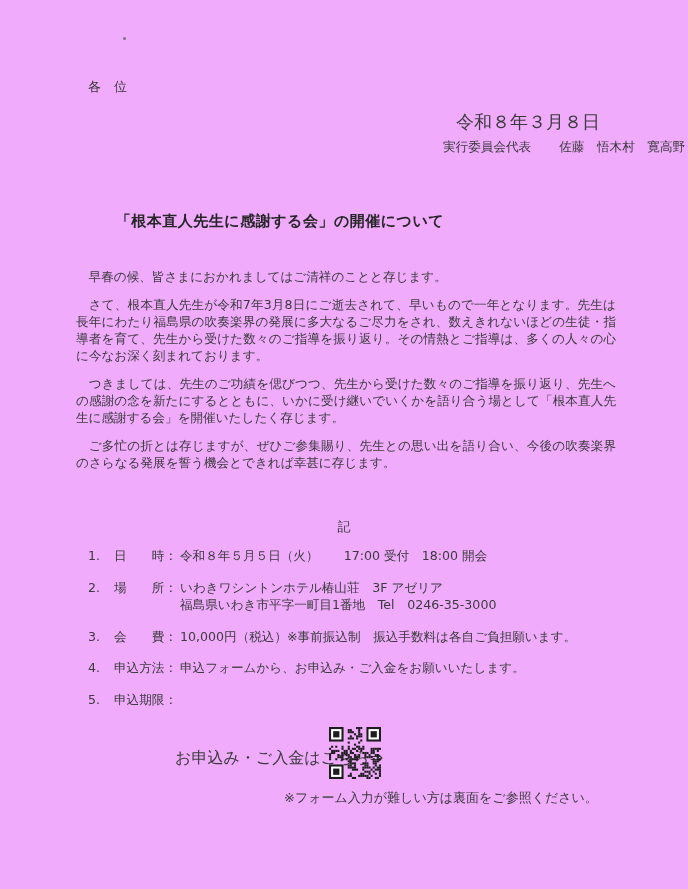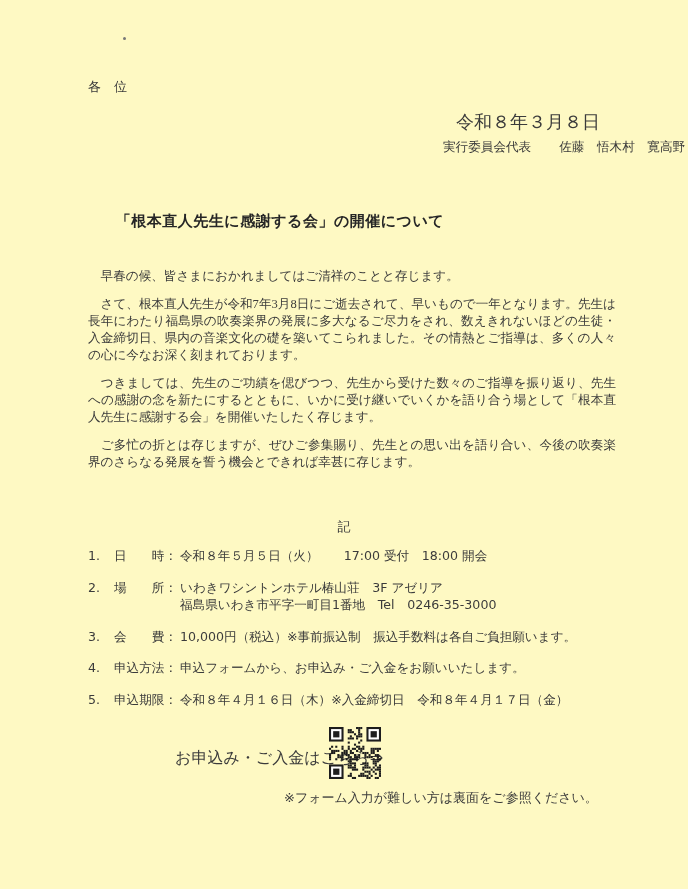--- a/index.html
+++ b/index.html
@@ -1,35 +1,35 @@
 <!DOCTYPE html>
 <html><head>
 <meta charset="utf-8">
 <style>
   html,body{margin:0;padding:0;background:#e8e8e8;}
   .page{
     position:relative;
     width:688px;height:889px;
     margin:0 auto;
-    background:#fef9c3;
+    background:#f0abfc;
     font-family:"DejaVu Sans","Liberation Sans",sans-serif;
     color:#3b3b3b;
     overflow:hidden;
   }
   .abs{position:absolute;}
   .dot{width:3px;height:3px;background:#777;border-radius:50%;left:123px;top:37px;}
   .recipient{left:88px;top:78px;font-size:13px;white-space:pre;}
   .date-line{top:110px;right:88px;font-size:18px;text-align:center;}
   .sender-block{left:443px;top:139px;font-size:12.6px;display:flex;gap:28px;}
   .sender-names{display:flex;flex-direction:row;line-height:16.8px;white-space:pre;}
   .sender-title{line-height:16.8px;white-space:pre;}
   .doc-title{left:0;top:212px;width:560px;text-align:center;
     font-size:15px;font-weight:bold;color:#262626;letter-spacing:.5px;}
   .body-text{left:76px;top:268px;width:540px;font-size:12.6px;line-height:17px;}
-  .body-text p{margin:0 0 11px 12px;white-space:pre-wrap;text-align:justify;word-break:break-all;font-family:Liberation Serif, serif;}
+  .body-text p{margin:0 0 11px 0;white-space:pre-wrap;text-align:justify;word-break:break-all;}
   .record-mark{left:0;top:518px;width:688px;text-align:center;font-size:13px;}
   .items{left:88px;top:547px;width:530px;font-size:12.6px;}
   .item{display:flex;margin-bottom:14px;line-height:17.5px;}
   .item .num{width:26px;flex:0 0 26px;white-space:pre;}
   .item .lbl{flex:0 0 66px;white-space:pre;}
   .item .txt{flex:1;white-space:pre-wrap;}
   .qr-label{left:175px;top:748px;font-size:16px;font-weight:normal;white-space:pre;}
   .qr-box{left:329px;top:727px;width:52px;height:52px;}
   .qr-box svg{width:52px;height:52px;display:block;}
   .qr-box rect,.qr-box g rect{fill:#1d1d1d;}
@@ -53,21 +53,21 @@
       <span>佐藤　悟</span>
       <span>木村　寛</span>
       <span>高野　達也</span>
     </span>
   </div>
 
   <div class="abs doc-title">「根本直人先生に感謝する会」の開催について</div>
 
   <div class="abs body-text">
     <p>　早春の候、皆さまにおかれましてはご清祥のことと存じます。</p>
-    <p>　さて、根本直人先生が令和7年3月8日にご逝去されて、早いもので一年となります。先生は長年にわたり福島県の吹奏楽界の発展に多大なるご尽力をされ、数えきれないほどの生徒・入金締切日、県内の音楽文化の礎を築いてこられました。その情熱とご指導は、多くの人々の心に今なお深く刻まれております。</p>
+    <p>　さて、根本直人先生が令和7年3月8日にご逝去されて、早いもので一年となります。先生は長年にわたり福島県の吹奏楽界の発展に多大なるご尽力をされ、数えきれないほどの生徒・指導者を育て、先生から受けた数々のご指導を振り返り。その情熱とご指導は、多くの人々の心に今なお深く刻まれております。</p>
     <p>　つきましては、先生のご功績を偲びつつ、先生から受けた数々のご指導を振り返り、先生への感謝の念を新たにするとともに、いかに受け継いでいくかを語り合う場として「根本直人先生に感謝する会」を開催いたしたく存じます。</p>
     <p>　ご多忙の折とは存じますが、ぜひご参集賜り、先生との思い出を語り合い、今後の吹奏楽界のさらなる発展を誓う機会とできれば幸甚に存じます。</p>
   </div>
 
   <div class="abs record-mark">記</div>
 
   <div class="abs items">
 
     <div class="item">
       <span class="num">1.</span>
@@ -89,21 +89,20 @@
 
     <div class="item">
       <span class="num">4.</span>
       <span class="lbl">申込方法：</span>
       <span class="txt"><span>申込フォームから、お申込み・ご入金をお願いいたします。</span><br></span>
     </div>
 
     <div class="item">
       <span class="num">5.</span>
       <span class="lbl">申込期限：</span>
-      <span class="txt">令和８年４月１６日（木）※入金締切日　令和８年４月１７日（金）</span>
     </div>
 
   </div>
 
   <div class="abs qr-label">お申込み・ご入金はこちら⇒</div>
 
   <div class="abs qr-box">
     <svg viewBox="0 0 25 25" xmlns="http://www.w3.org/2000/svg">
 
       <g>

